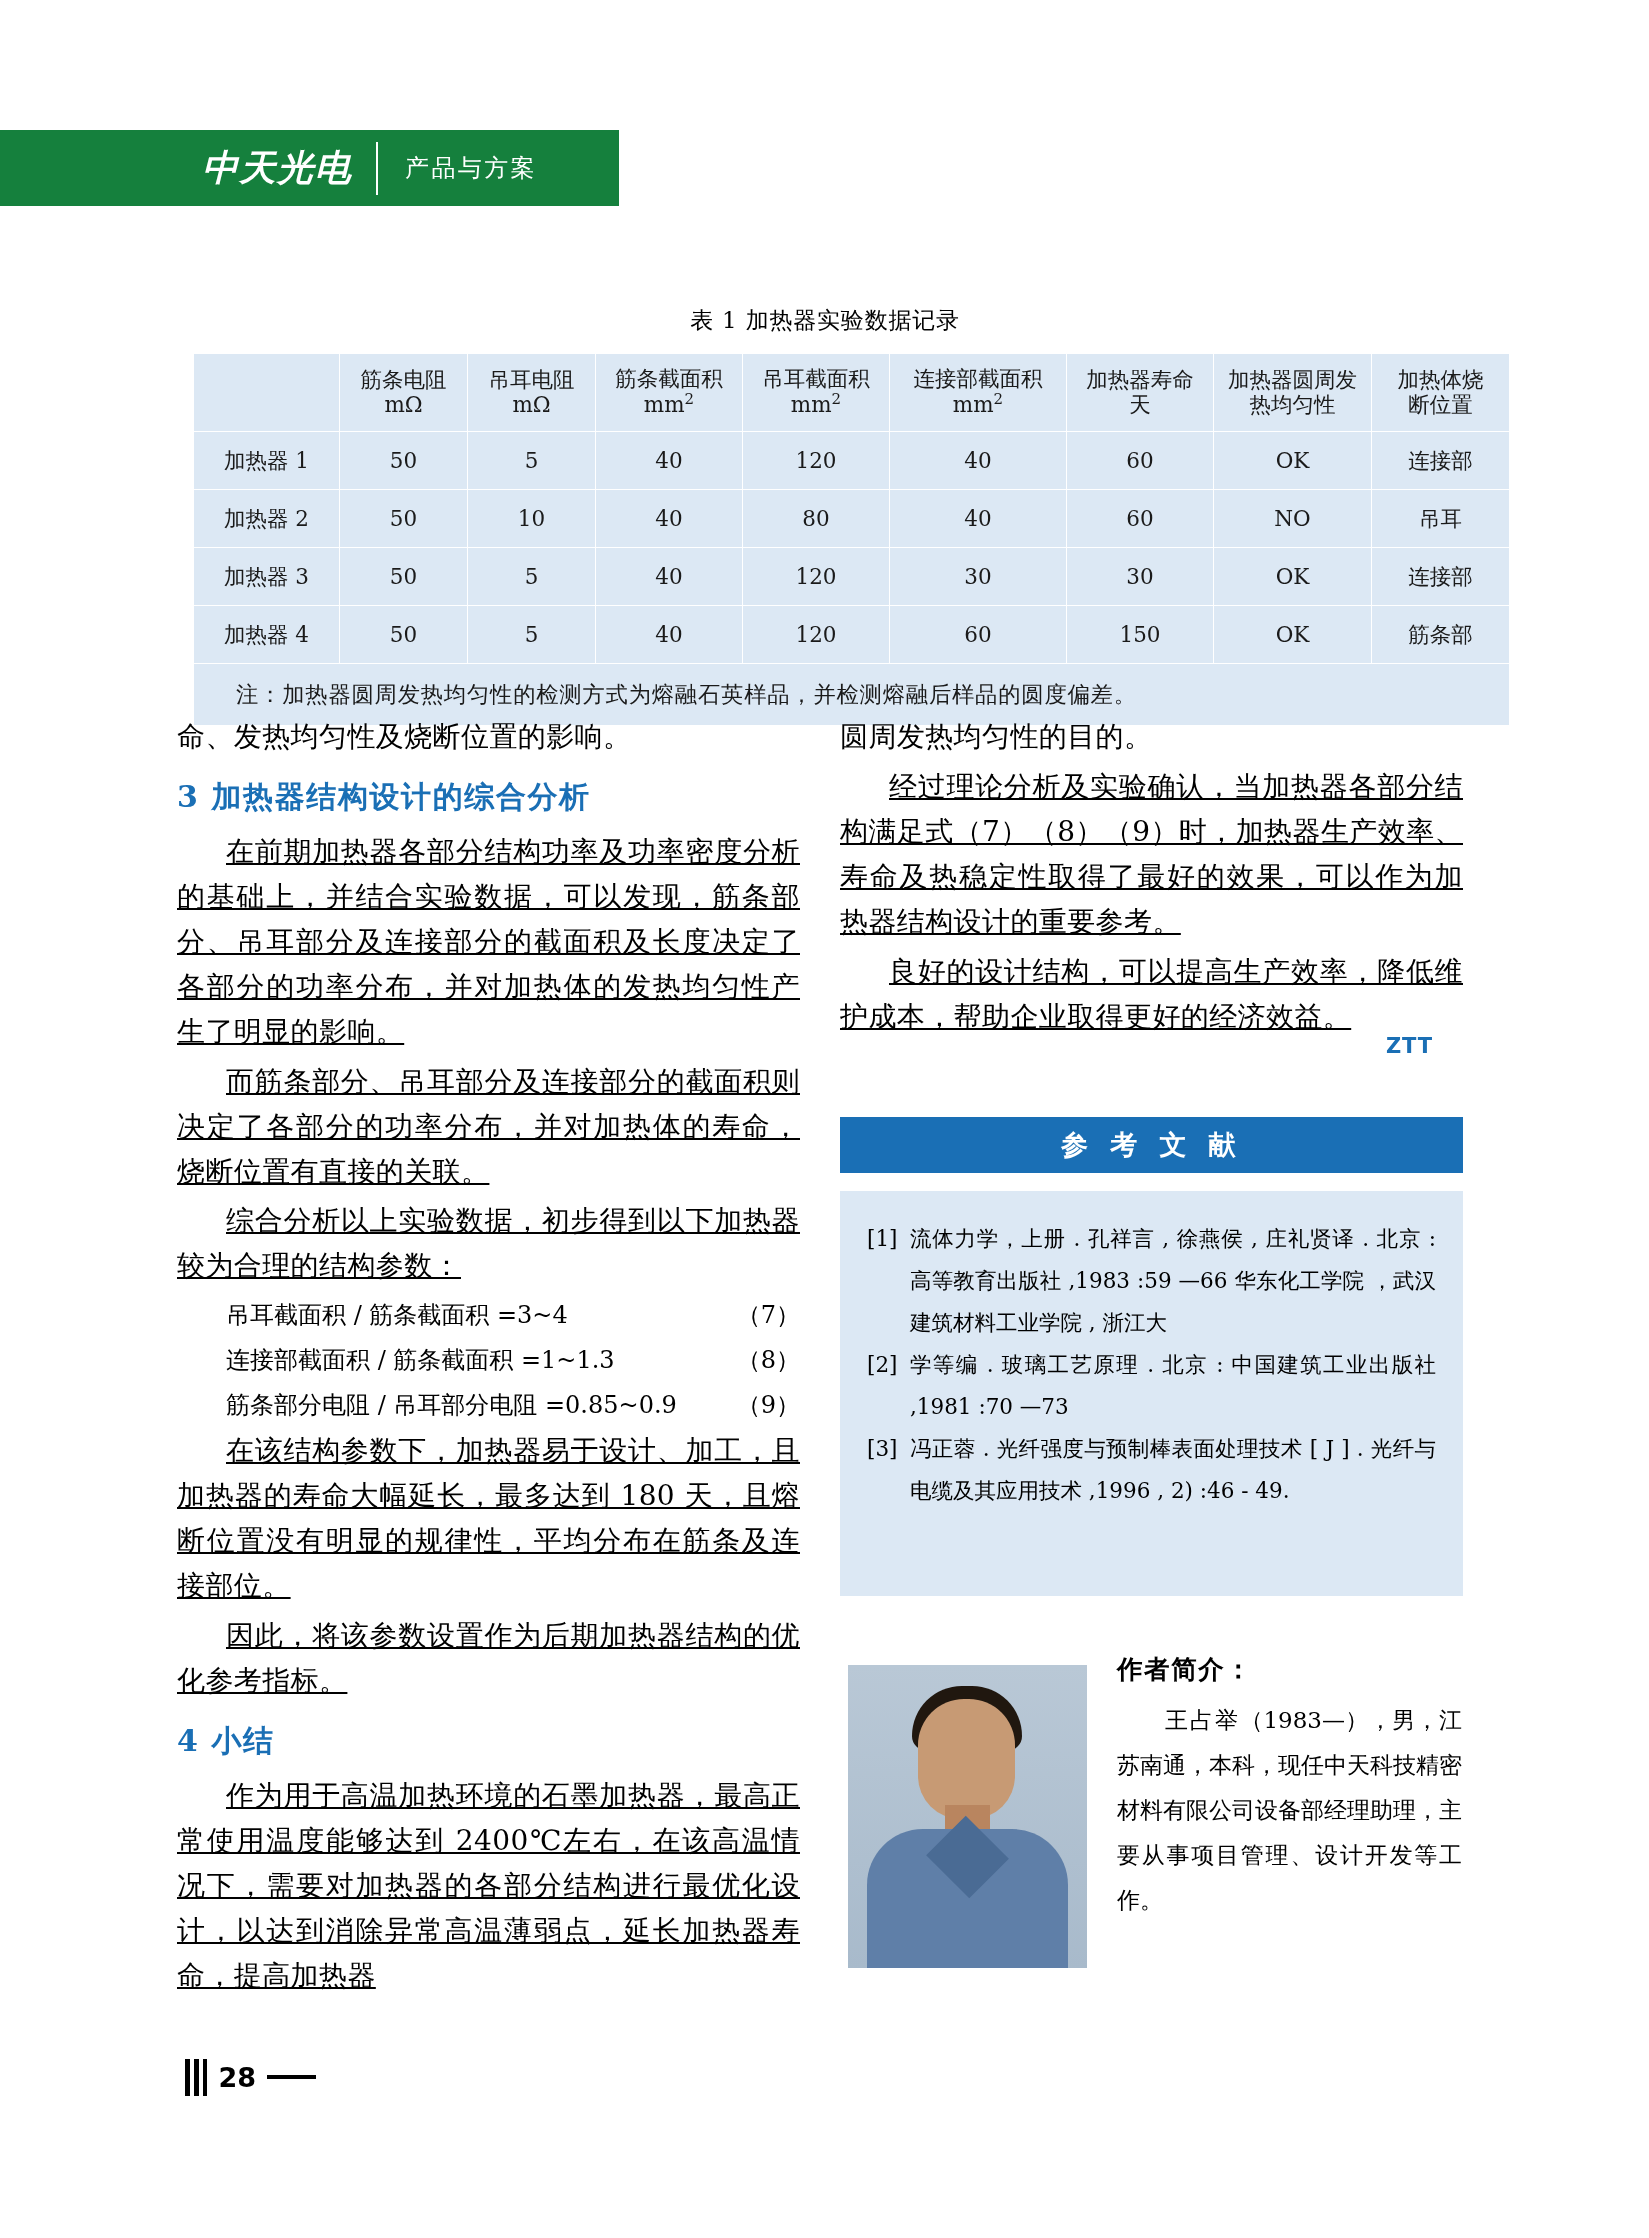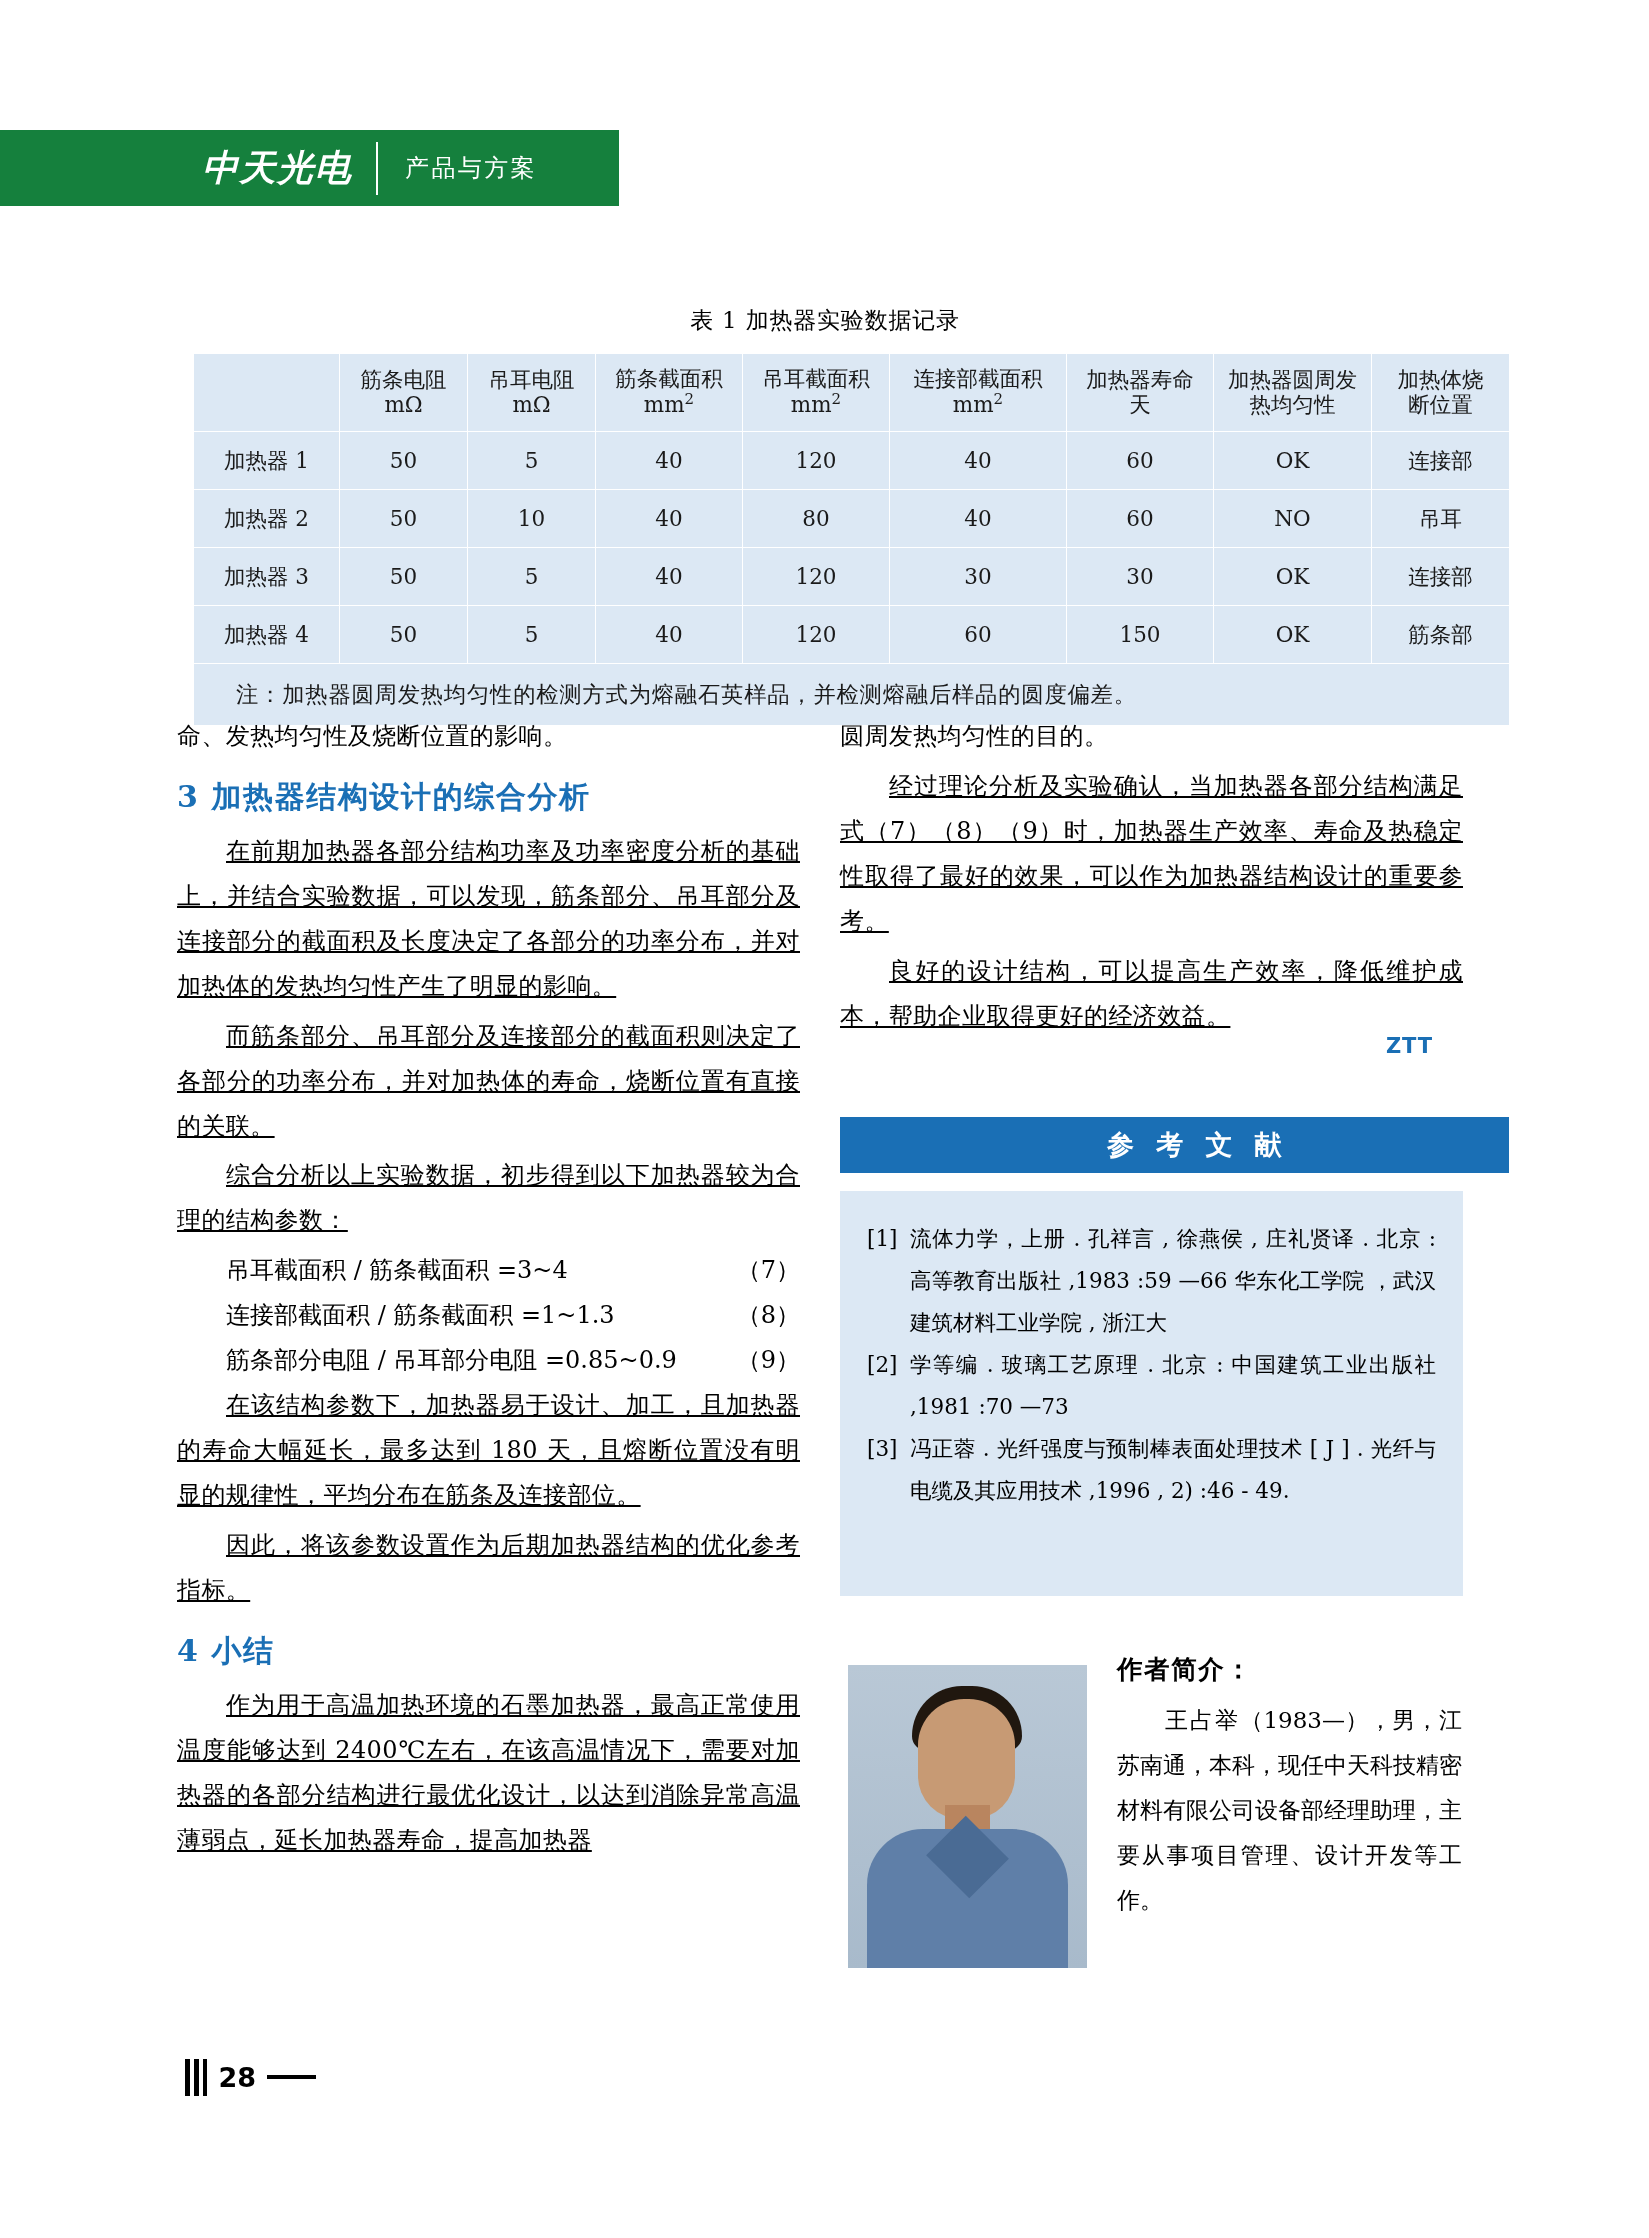--- a/index.html
+++ b/index.html
@@ -114,21 +114,21 @@
     width: 623px;
   }
   .col-right {
     position: absolute;
     left: 840px;
     top: 714px;
     width: 623px;
   }
   p.body {
     margin: 0 0 4.8px 0;
-    font-size: 24px;
+    font-size: 28px;
     line-height: 45px;
     text-align: justify;
     text-justify: inter-ideograph;
     letter-spacing: 0.4px;
   }
   p.indent { text-indent: 49px; text-decoration: underline; }
   h2.sec {
     margin: 17.6px 0 11.2px 0;
     font-size: 30px;
     color: #1a6fb5;
@@ -167,21 +167,20 @@
     height: 56px;
     background: #1a6fb5;
     color: #ffffff;
     font-size: 27px;
     font-weight: bold;
     letter-spacing: 6.4px;
     display: flex;
     align-items: center;
     justify-content: center;
     font-family: "DejaVu Serif", "Liberation Serif", serif;
-    padding-left: 46px;
   }
   .ref-box {
     position: absolute;
     left: 840px;
     top: 1191px;
     width: 623px;
     height: 405px;
     background: #dce8f4;
     box-sizing: border-box;
     padding: 27px 27px 0 27px;

